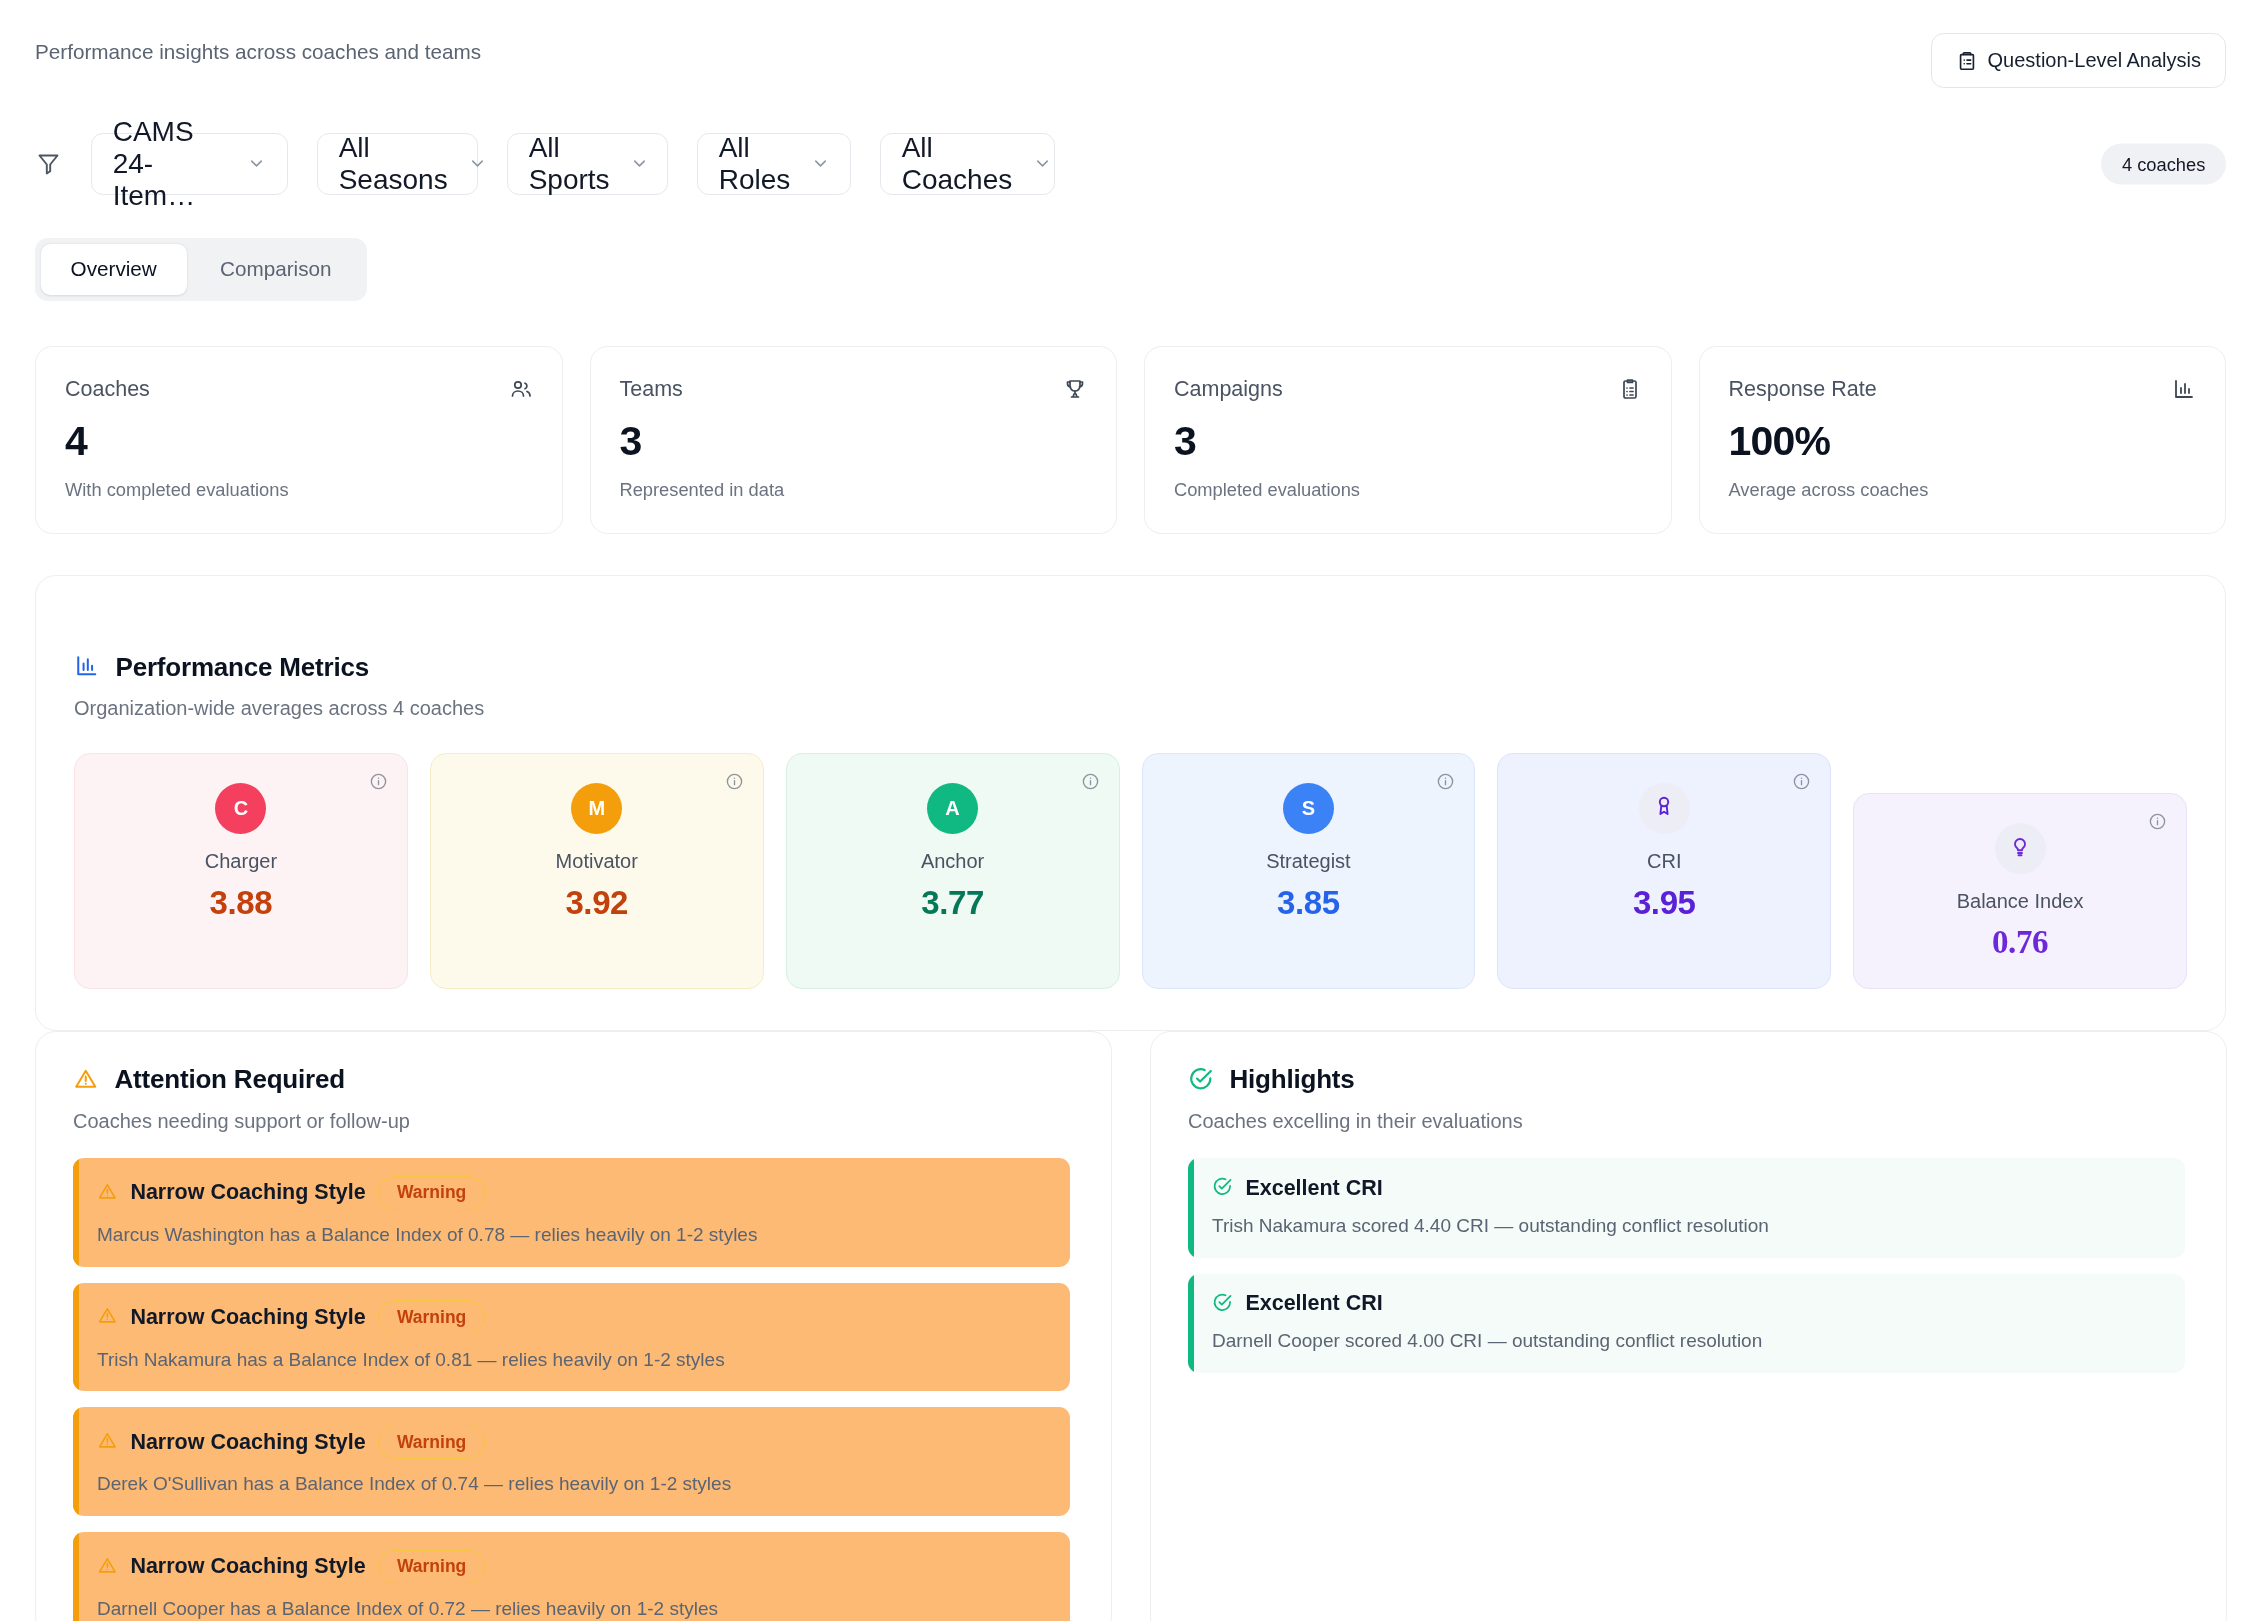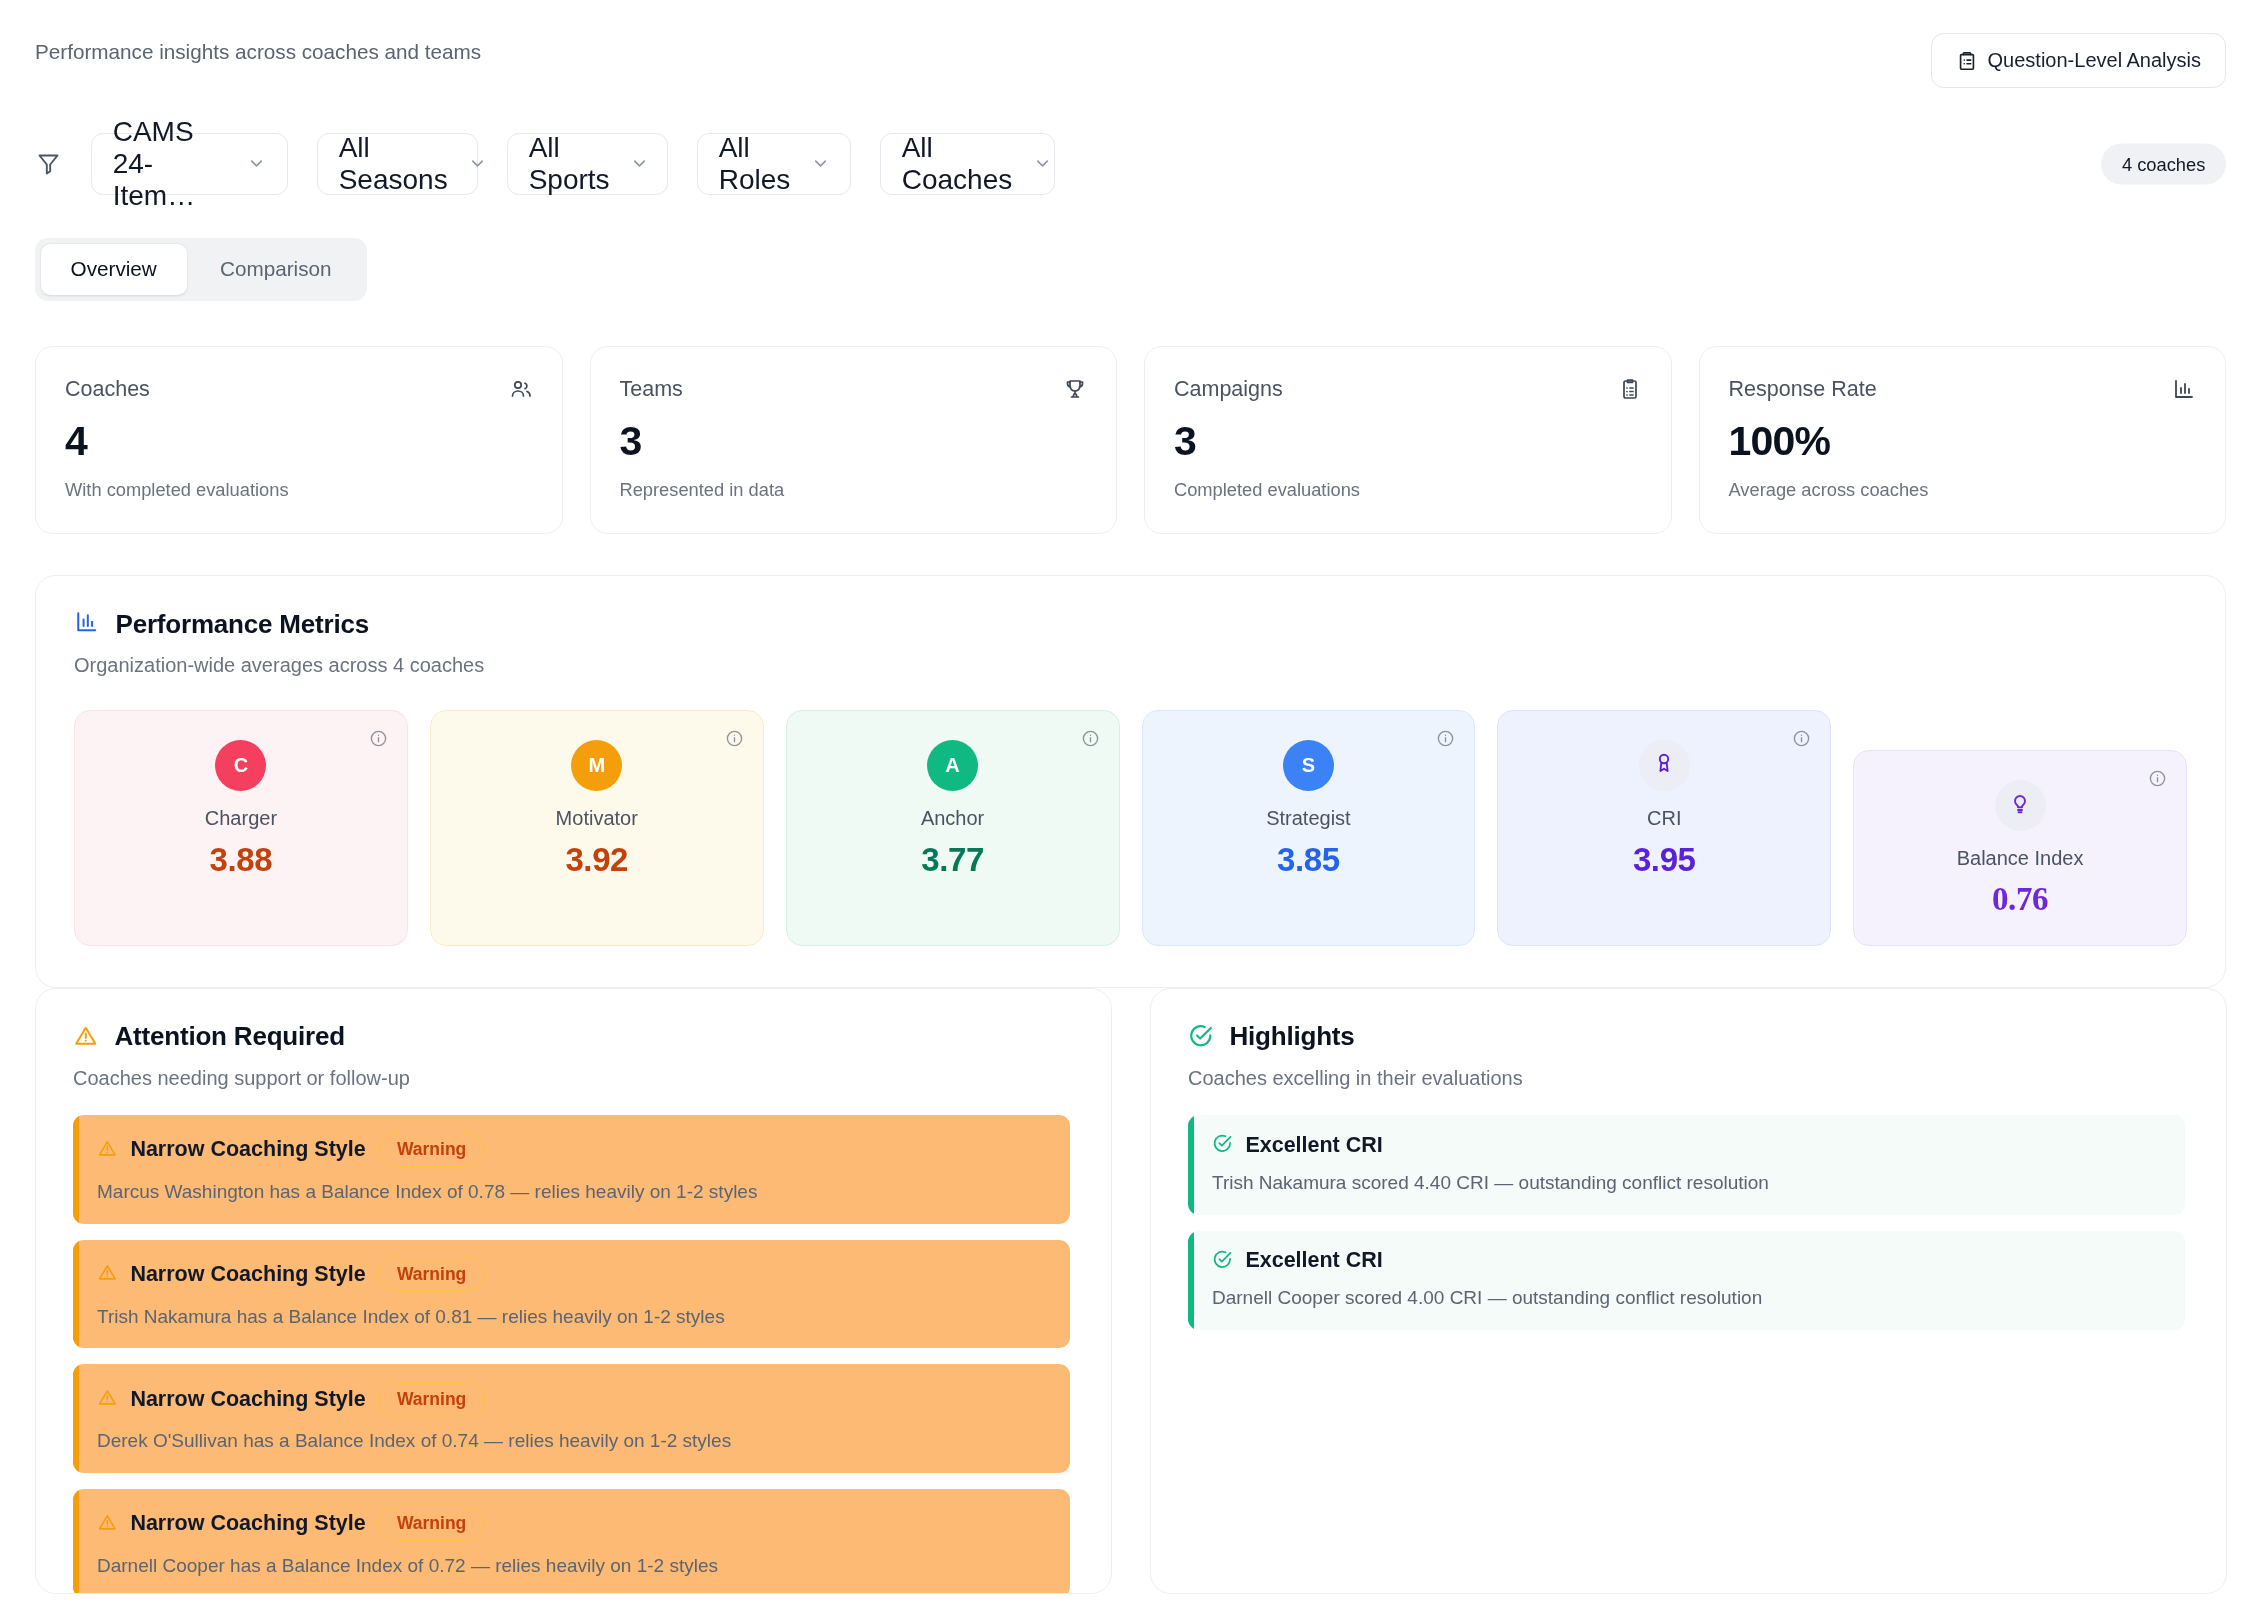--- a/index.html
+++ b/index.html
@@ -56,21 +56,21 @@
   .stat-card { background: #fff; border: 1.3px solid #eceef1; border-radius: 17.5px; padding: 30px 29px 32px; }
   .stat-top { display: flex; align-items: flex-start; justify-content: space-between; }
   .stat-label { font-size: 21.5px; color: #4a5362; }
   .stat-icon { color: #3d4653; }
   .stat-value { font-size: 41px; font-weight: 700; color: #0b1220; margin-top: 14.3px; letter-spacing: -0.8px; }
   .stat-sub { font-size: 18.3px; color: #6b7380; margin-top: 14.3px; }
 
   
   .panel { background: #fff; border: 1.3px solid #eceef1; border-radius: 20.7px; margin-top: 41px; }
   .pm-panel { padding: 33px 38px 41px; }
-  .pm-title-row { display: flex; align-items: flex-start; gap: 16px; }
+  .pm-title-row { display: flex; align-items: center; gap: 16px; margin-top: 43px; }
   .pm-title { font-size: 26px; font-weight: 700; color: #0b1220; letter-spacing: -0.2px; }
   .pm-sub { font-size: 20px; color: #6b7380; margin-top: 14.3px; }
   .metrics { display: grid; grid-template-columns: repeat(6, 1fr); gap: 22px; margin-top: 33px; }
   .metric-card { border-radius: 16px; border: 1.2px solid rgba(0,0,0,.05); padding: 24px 14.3px 27px; position: relative; text-align: center; }
   .metric-info { position: absolute; top: 17.5px; right: 19px; color: #6b7380; opacity: .75; cursor: pointer; }
   .metric-circle {
     width: 51px; height: 51px; border-radius: 50%; margin: 4.8px auto 0;
     display: flex; align-items: center; justify-content: center;
     font-size: 20px; font-weight: 700; color: #fff;
   }

